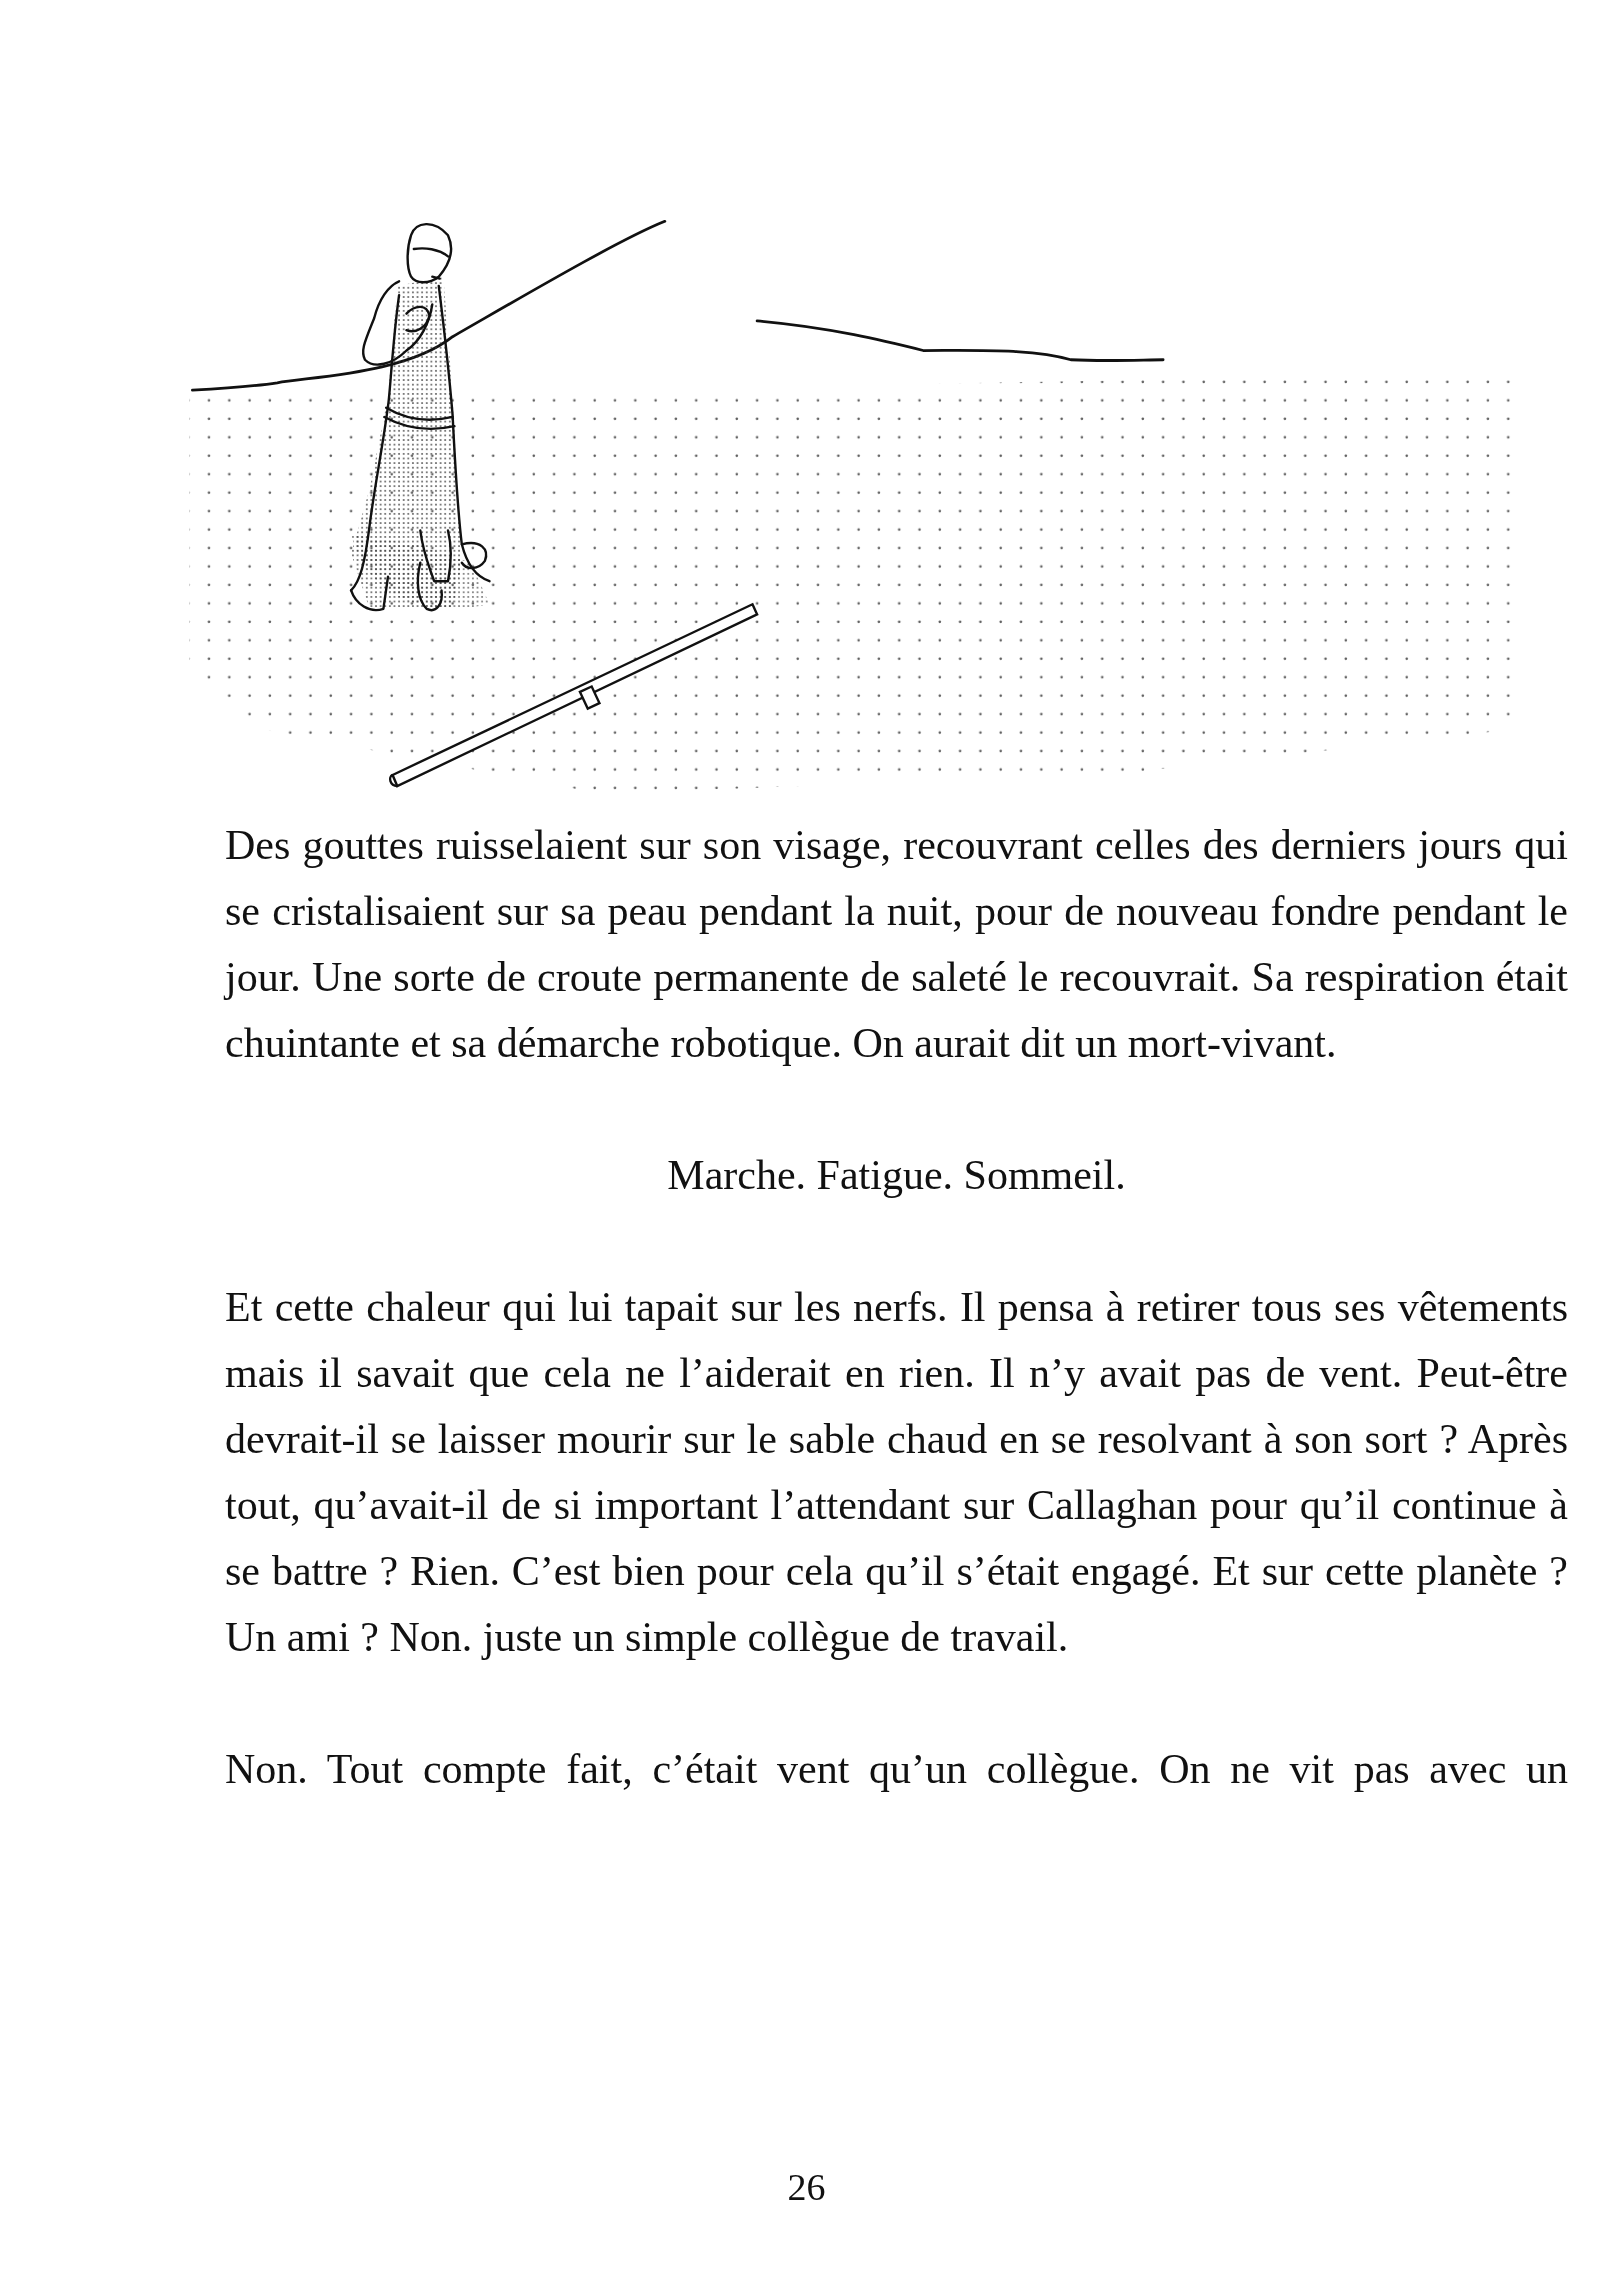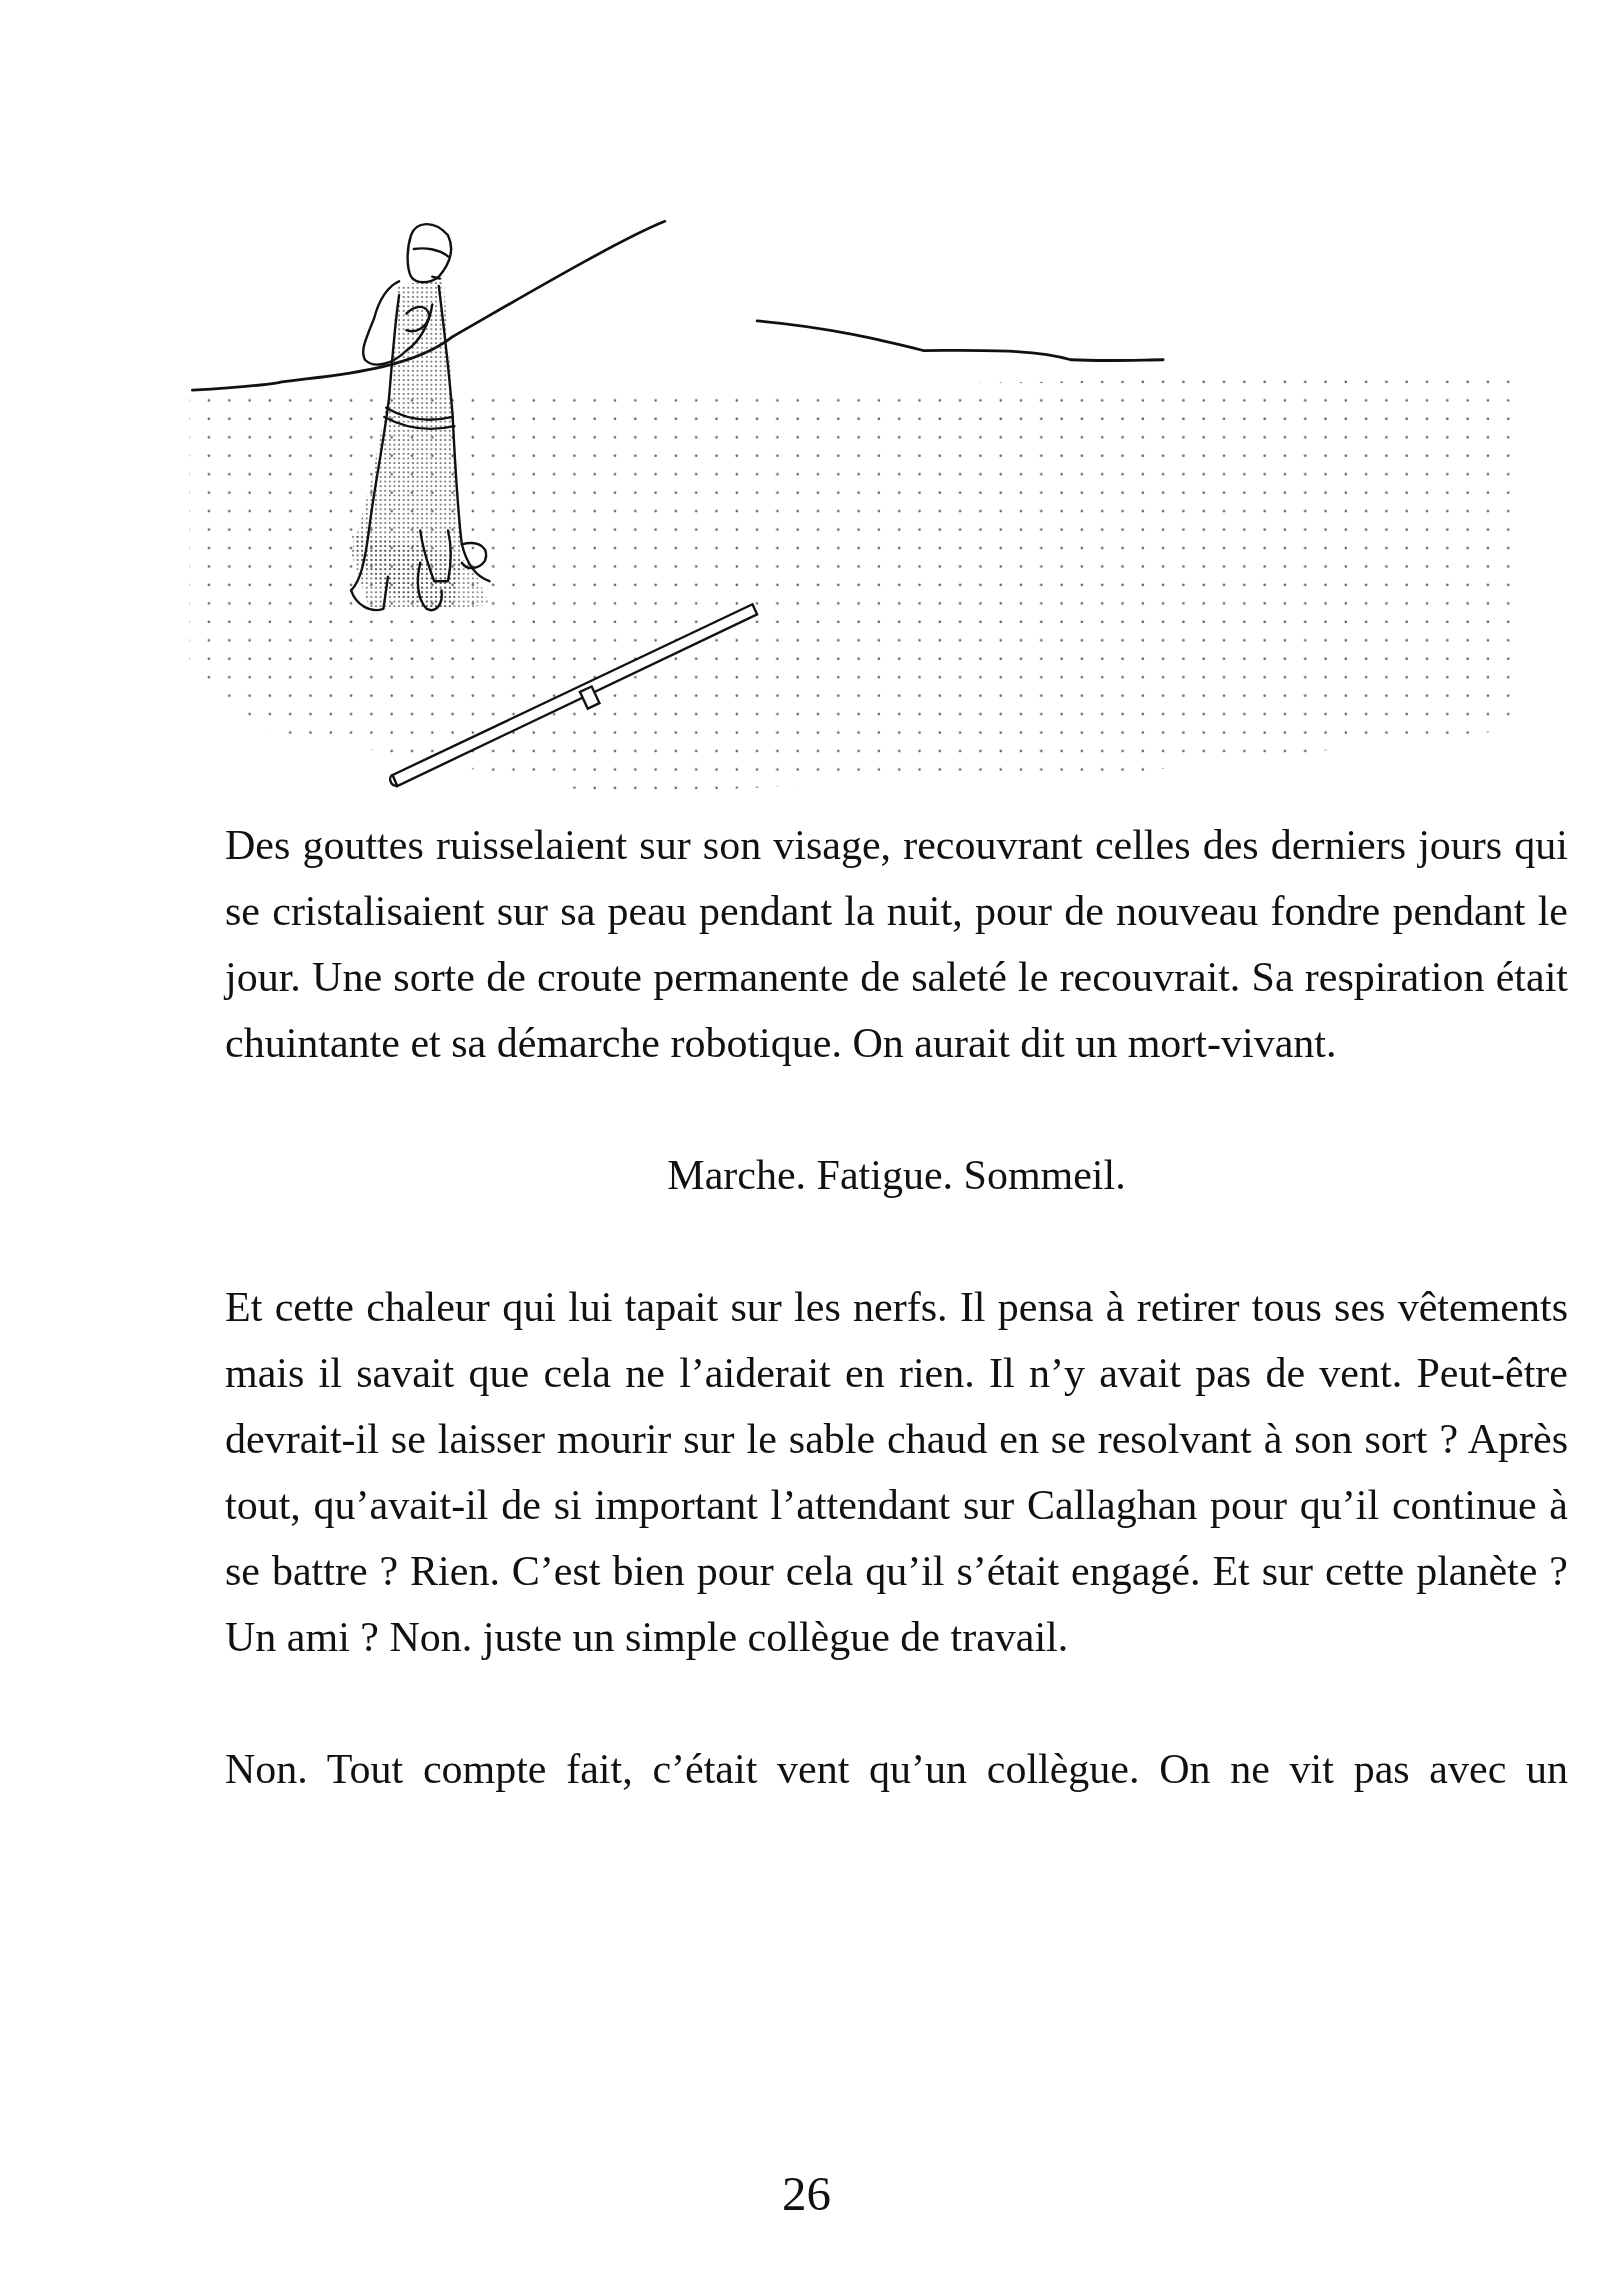--- a/index.html
+++ b/index.html
@@ -10,21 +10,21 @@
       position: absolute; left: 183px; top: 812px; width: 1343px;
       font-family: "Liberation Serif", serif; font-size: 42px; line-height: 66px; color: #111111; margin-left: 42px;
     }
     .body-text p { margin: 0; text-align: justify; }
     .body-text p.justified-para { text-align-last: left; }
     .gap { height: 66px; }
     .line { display: block; text-align: center; white-space: nowrap; }
     .last-line-full { text-align: justify; text-align-last: justify; }
     .page-number {
       position: absolute; left: 0; width: 1613px; top: 2165px; text-align: center;
-      font-family: "Liberation Serif", serif; font-size: 49px; color: #111111;
+      font-family: "Liberation Serif", serif; font-size: 38px; color: #111111;
     }
   </style>
 </head>
 <body>
 
 <div class="page">
 
   <svg class="illustration" viewBox="0 0 1450 650" xmlns="http://www.w3.org/2000/svg">
     <defs>
       <pattern id="sandDots" width="22" height="20" patternUnits="userSpaceOnUse">

